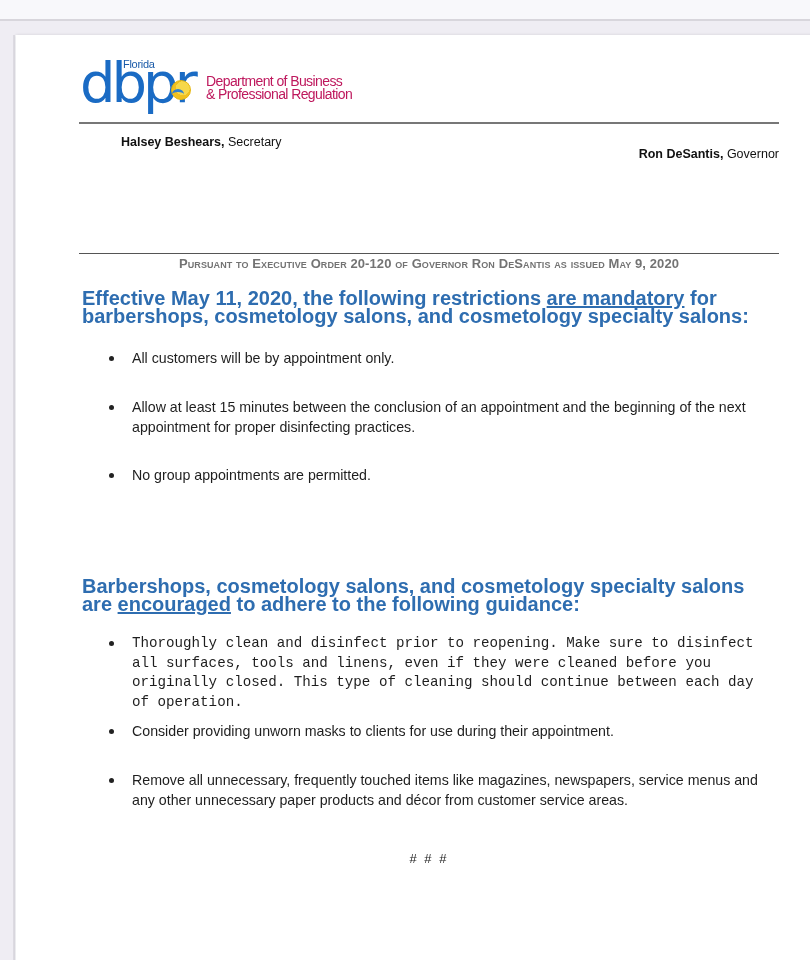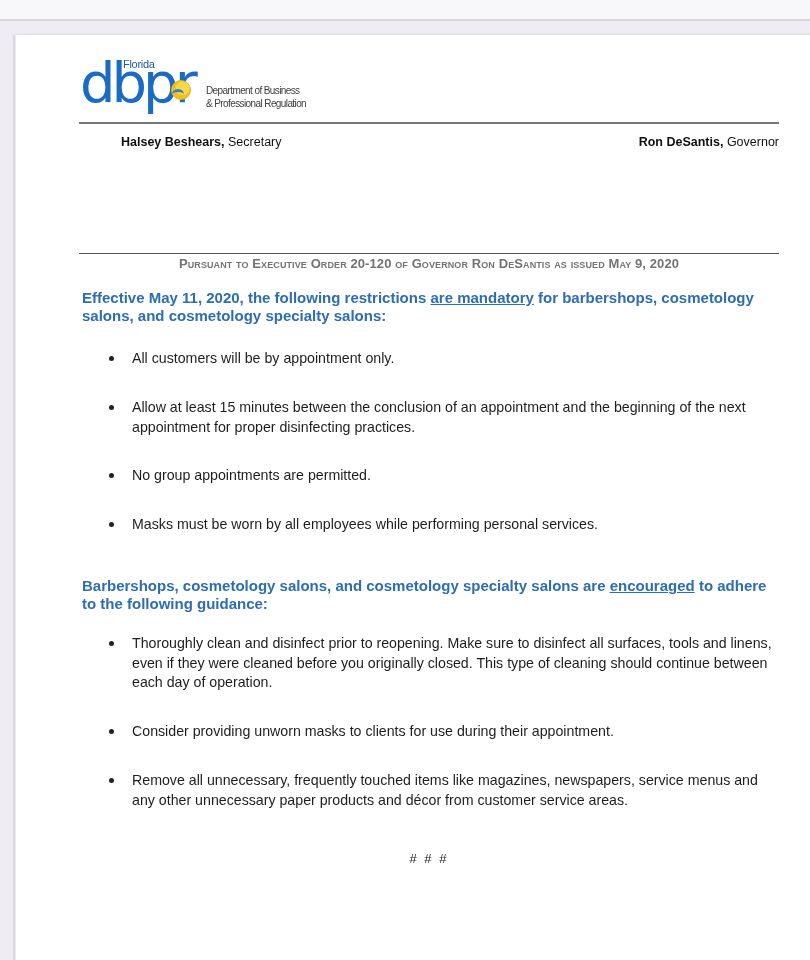--- a/index.html
+++ b/index.html
@@ -32,39 +32,39 @@
     .logo-sun {
       position: absolute; left: 91px; top: 25px; width: 18px; height: 18px; border-radius: 50%;
       background: radial-gradient(circle at 60% 40%, #f7d84a 0 45%, #f0c020 46% 100%);
       border: 1px solid #e7b70e;
     }
     .logo-wave {
       position: absolute; left: 92px; top: 34px; width: 12px; height: 8px;
       border-top: 3px solid #2f7fcf; border-radius: 50% 50% 0 0;
     }
     .logo-dept {
-      position: absolute; left: 126px; top: 29px;
-      font-size: 10px; line-height: 13px; color: #404040; letter-spacing: -0.6px;
+      position: absolute; left: 126px; top: 20px;
+      font-size: 14px; line-height: 13px; color: #be185d; letter-spacing: -0.6px;
     }
     .rule-top { position: absolute; left: 63px; top: 87px; width: 700px; height: 2px; background: #777; }
     .officials { position: absolute; left: 65px; top: 100px; width: 698px; font-size: 12.5px; color: #111; }
     .officials .left { position: absolute; left: 0; top: 0; margin-left: 40px; }
-    .officials .right { position: absolute; right: 0; top: 0; padding-left: 24px; }
+    .officials .right { position: absolute; right: 0; top: 12px; padding-left: 24px; }
     .officials b { font-weight: bold; }
     .title-block { position: absolute; left: 63px; top: 150px; width: 700px; text-align: center; color: #111; }
     .title-small { font-size: 15px; font-weight: bold; line-height: 18px; }
     .title-big { font-size: 19px; font-weight: bold; line-height: 23px; letter-spacing: 0.1px; }
     .rule-title { position: absolute; left: 63px; top: 218px; width: 700px; height: 1px; background: #555; }
     .pursuant {
       position: absolute; left: 63px; top: 221px; width: 700px; text-align: center;
       font-size: 13px; font-weight: bold; color: #737373; font-variant: small-caps; letter-spacing: 0.1px;
     }
     .lead {
       position: absolute; left: 66px; width: 690px;
-      font-size: 15px; font-weight: bold; color: #2e6db0; line-height: 18px;
+      font-size: 20px; font-weight: bold; color: #2e6db0; line-height: 18px;
     }
     .lead u { text-decoration: underline; }
     .bullets { position: absolute; left: 66px; width: 690px; margin: 4px; padding: 0; list-style: none; }
     .bullets li { position: relative; padding-left: 46px; font-size: 14.2px; line-height: 19.5px; color: #1e1e1e; }
     .bullets li .dot {
       position: absolute; left: 23px; top: 7px; width: 5px; height: 5px; border-radius: 50%; background: #222;
     }
     .end-mark { position: absolute; left: 63px; top: 816px; width: 700px; text-align: center; font-size: 13px; color: #222; letter-spacing: 2px; }
   </style>
 </head>
@@ -109,29 +109,26 @@
 
   <ul class="bullets" style="top:310px;">
     <li><span class="dot"></span><span>All customers will be by appointment only.</span></li>
   </ul>
   <ul class="bullets" style="top:359px;">
     <li><span class="dot"></span><span>Allow at least 15 minutes between the conclusion of an appointment and the beginning of the next appointment for proper disinfecting practices.</span></li>
   </ul>
   <ul class="bullets" style="top:427px;">
     <li><span class="dot"></span><span>No group appointments are permitted.</span></li>
   </ul>
-  <ul class="bullets" style="top:476px;">
-    <li><span class="dot"></span><span>Masks must be worn by all employees while performing personal services.</span></li>
-  </ul>
 
   <div class="lead" style="top:542px;">
     <span>Barbershops, cosmetology salons, and cosmetology specialty salons are </span><u>encouraged</u><span> to adhere to the following guidance:</span>
   </div>
 
-  <ul class="bullets" style="top:595px;">
+  <ul class="bullets" style="top:595px;font-family:Liberation Mono, monospace;">
     <li><span class="dot"></span><span>Thoroughly clean and disinfect prior to reopening. Make sure to disinfect all surfaces, tools and linens, even if they were cleaned before you originally closed. This type of cleaning should continue between each day of operation.</span></li>
   </ul>
   <ul class="bullets" style="top:683px;">
     <li><span class="dot"></span><span>Consider providing unworn masks to clients for use during their appointment.</span></li>
   </ul>
   <ul class="bullets" style="top:732px;">
     <li><span class="dot"></span><span>Remove all unnecessary, frequently touched items like magazines, newspapers, service menus and any other unnecessary paper products and décor from customer service areas.</span></li>
   </ul>
 
   <div class="end-mark"># # #</div>

